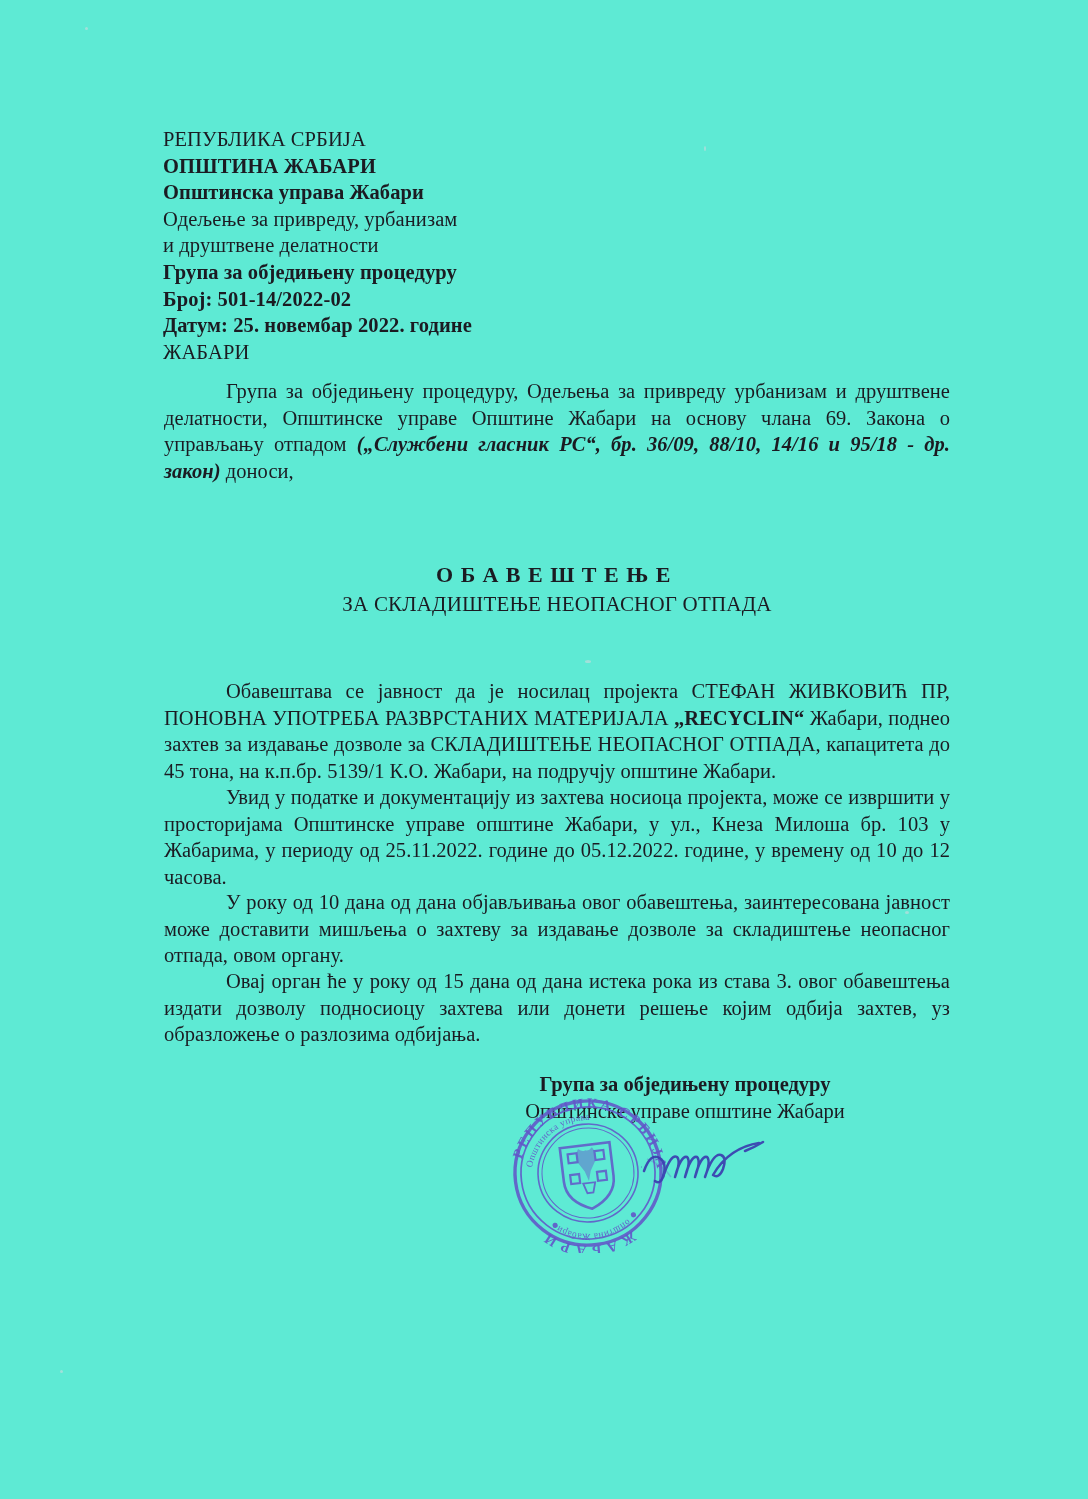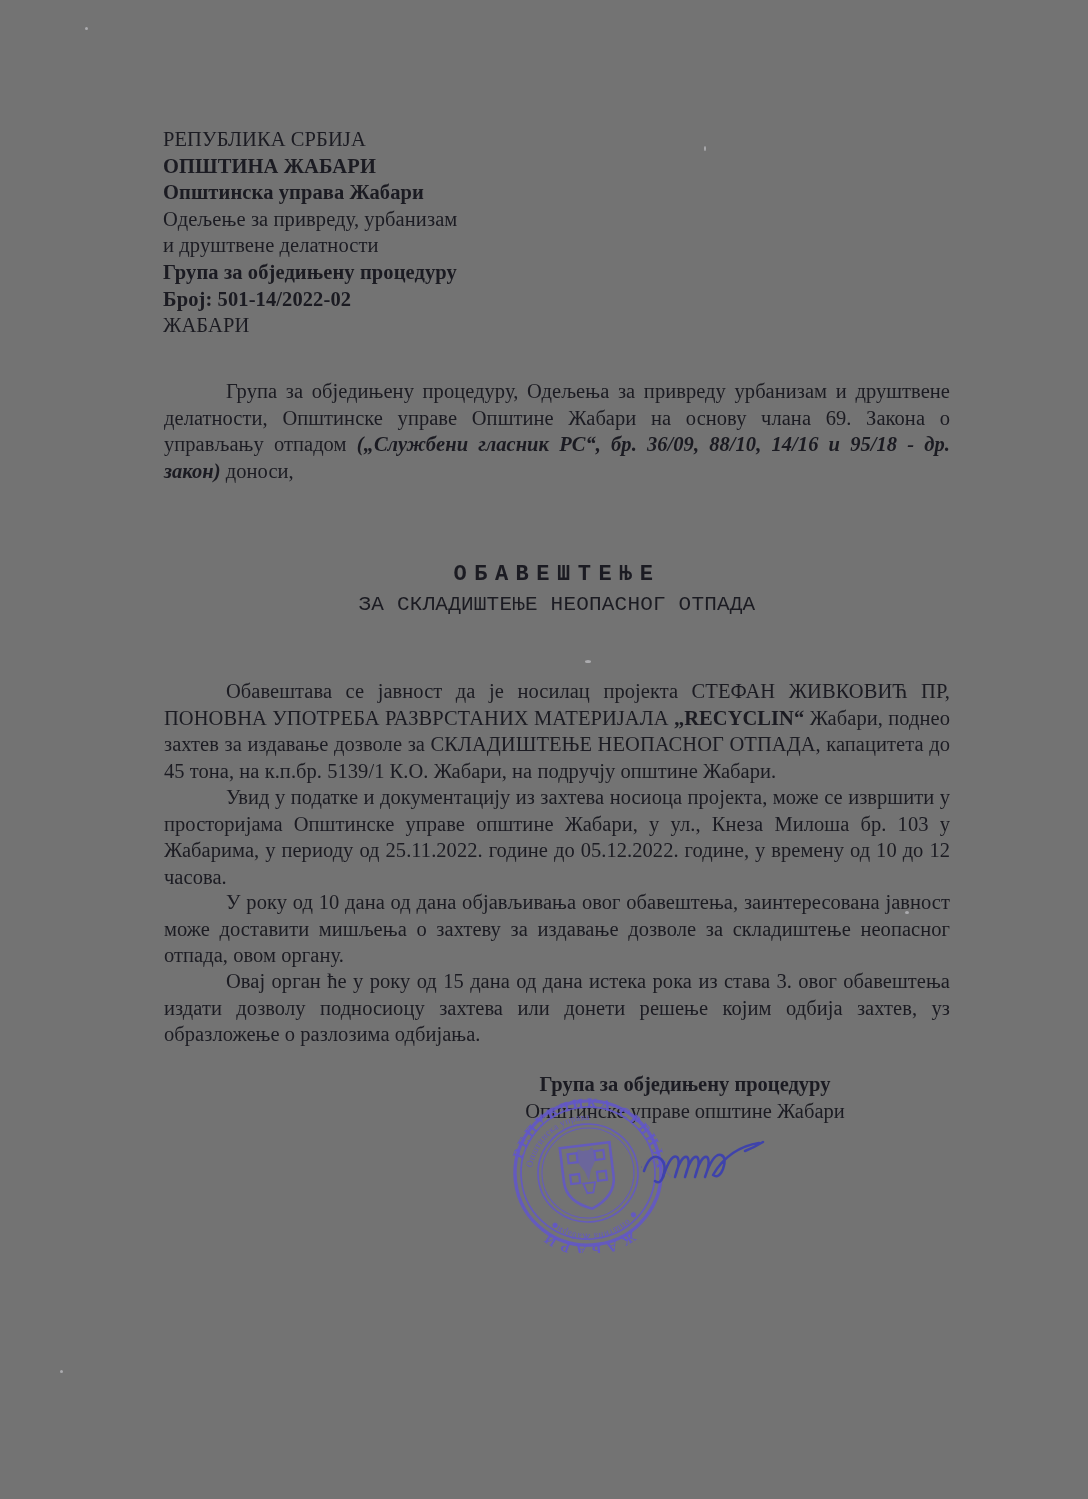--- a/index.html
+++ b/index.html
@@ -11,21 +11,21 @@
     width: 1088px;
     height: 1499px;
     font-family: "Liberation Serif", "DejaVu Serif", serif;
     color: #1b1b22;
     position: relative;
     overflow: hidden;
   }
   .page {
     position: absolute;
     inset: 0;
-    background: #737373;
+    background: #5eead4;
   }
 
   
   .letterhead {
     position: absolute;
     left: 163px;
     top: 126px;
     width: 460px;
   }
   .letterhead div {
@@ -51,21 +51,20 @@
   }
   .para i { font-style: italic; font-weight: bold; }
   .para b { font-weight: bold; }
 
   
   .title-block {
     position: absolute;
     left: 164px;
     width: 786px;
     text-align: center;
-    font-family: Liberation Mono, monospace;
   }
   .title-main {
     font-size: 22px;
     font-weight: bold;
     letter-spacing: 7.5px;
     line-height: 30px;
   }
   .title-sub {
     font-size: 21px;
     line-height: 29px;
@@ -119,20 +118,21 @@
 <div class="page">
 
   <div class="letterhead">
     <div>РЕПУБЛИКА СРБИЈА</div>
     <div class="lh-bold">ОПШТИНА ЖАБАРИ</div>
     <div class="lh-bold">Општинска управа Жабари</div>
     <div>Одељење за привреду, урбанизам</div>
     <div>и друштвене делатности</div>
     <div class="lh-bold">Група за обједињену процедуру</div>
     <div class="lh-bold">Број: 501-14/2022-02</div>
+    <div class="lh-bold">Датум: 25. новембар 2022. године</div>
     <div class="lh-spaced">ЖАБАРИ</div>
   </div>
 
   <div class="para" style="top:378px;"><span>Група за обједињену процедуру, Одељења за привреду урбанизам и друштвене делатности, Општинске управе Општине Жабари на основу члана 69. Закона о управљању отпадом </span><i>(„Службени гласник РС“, бр. 36/09, 88/10, 14/16 и 95/18 - др. закон)</i><span> доноси,</span></div>
 
   <div class="title-block" style="top:560px;">
     <div class="title-main">ОБАВЕШТЕЊЕ</div>
     <div class="title-sub">ЗА СКЛАДИШТЕЊЕ НЕОПАСНОГ ОТПАДА</div>
   </div>
 

